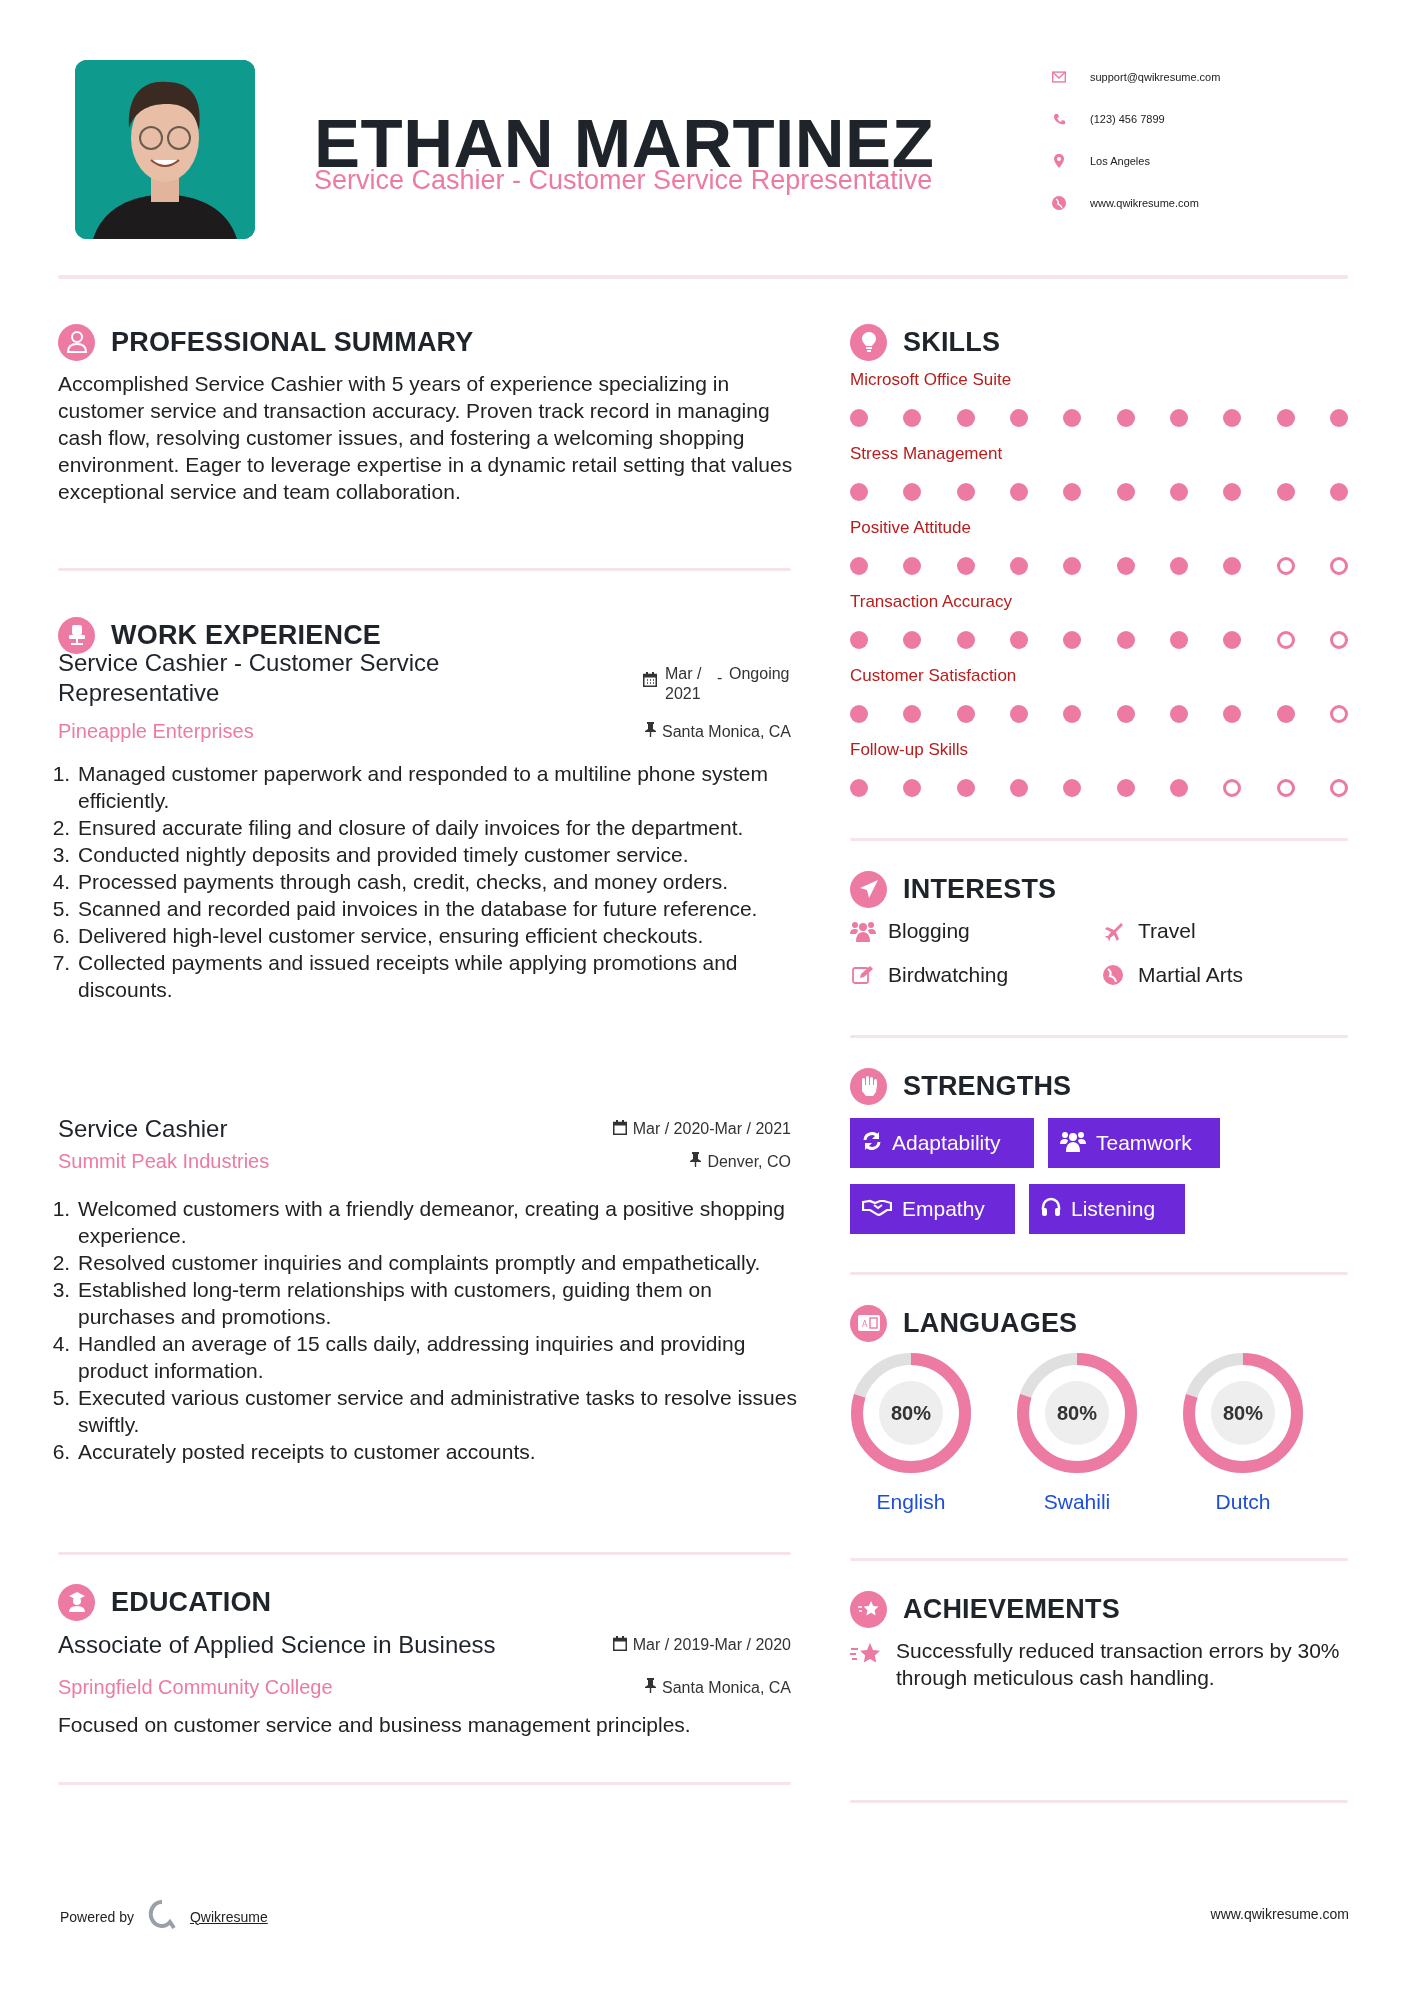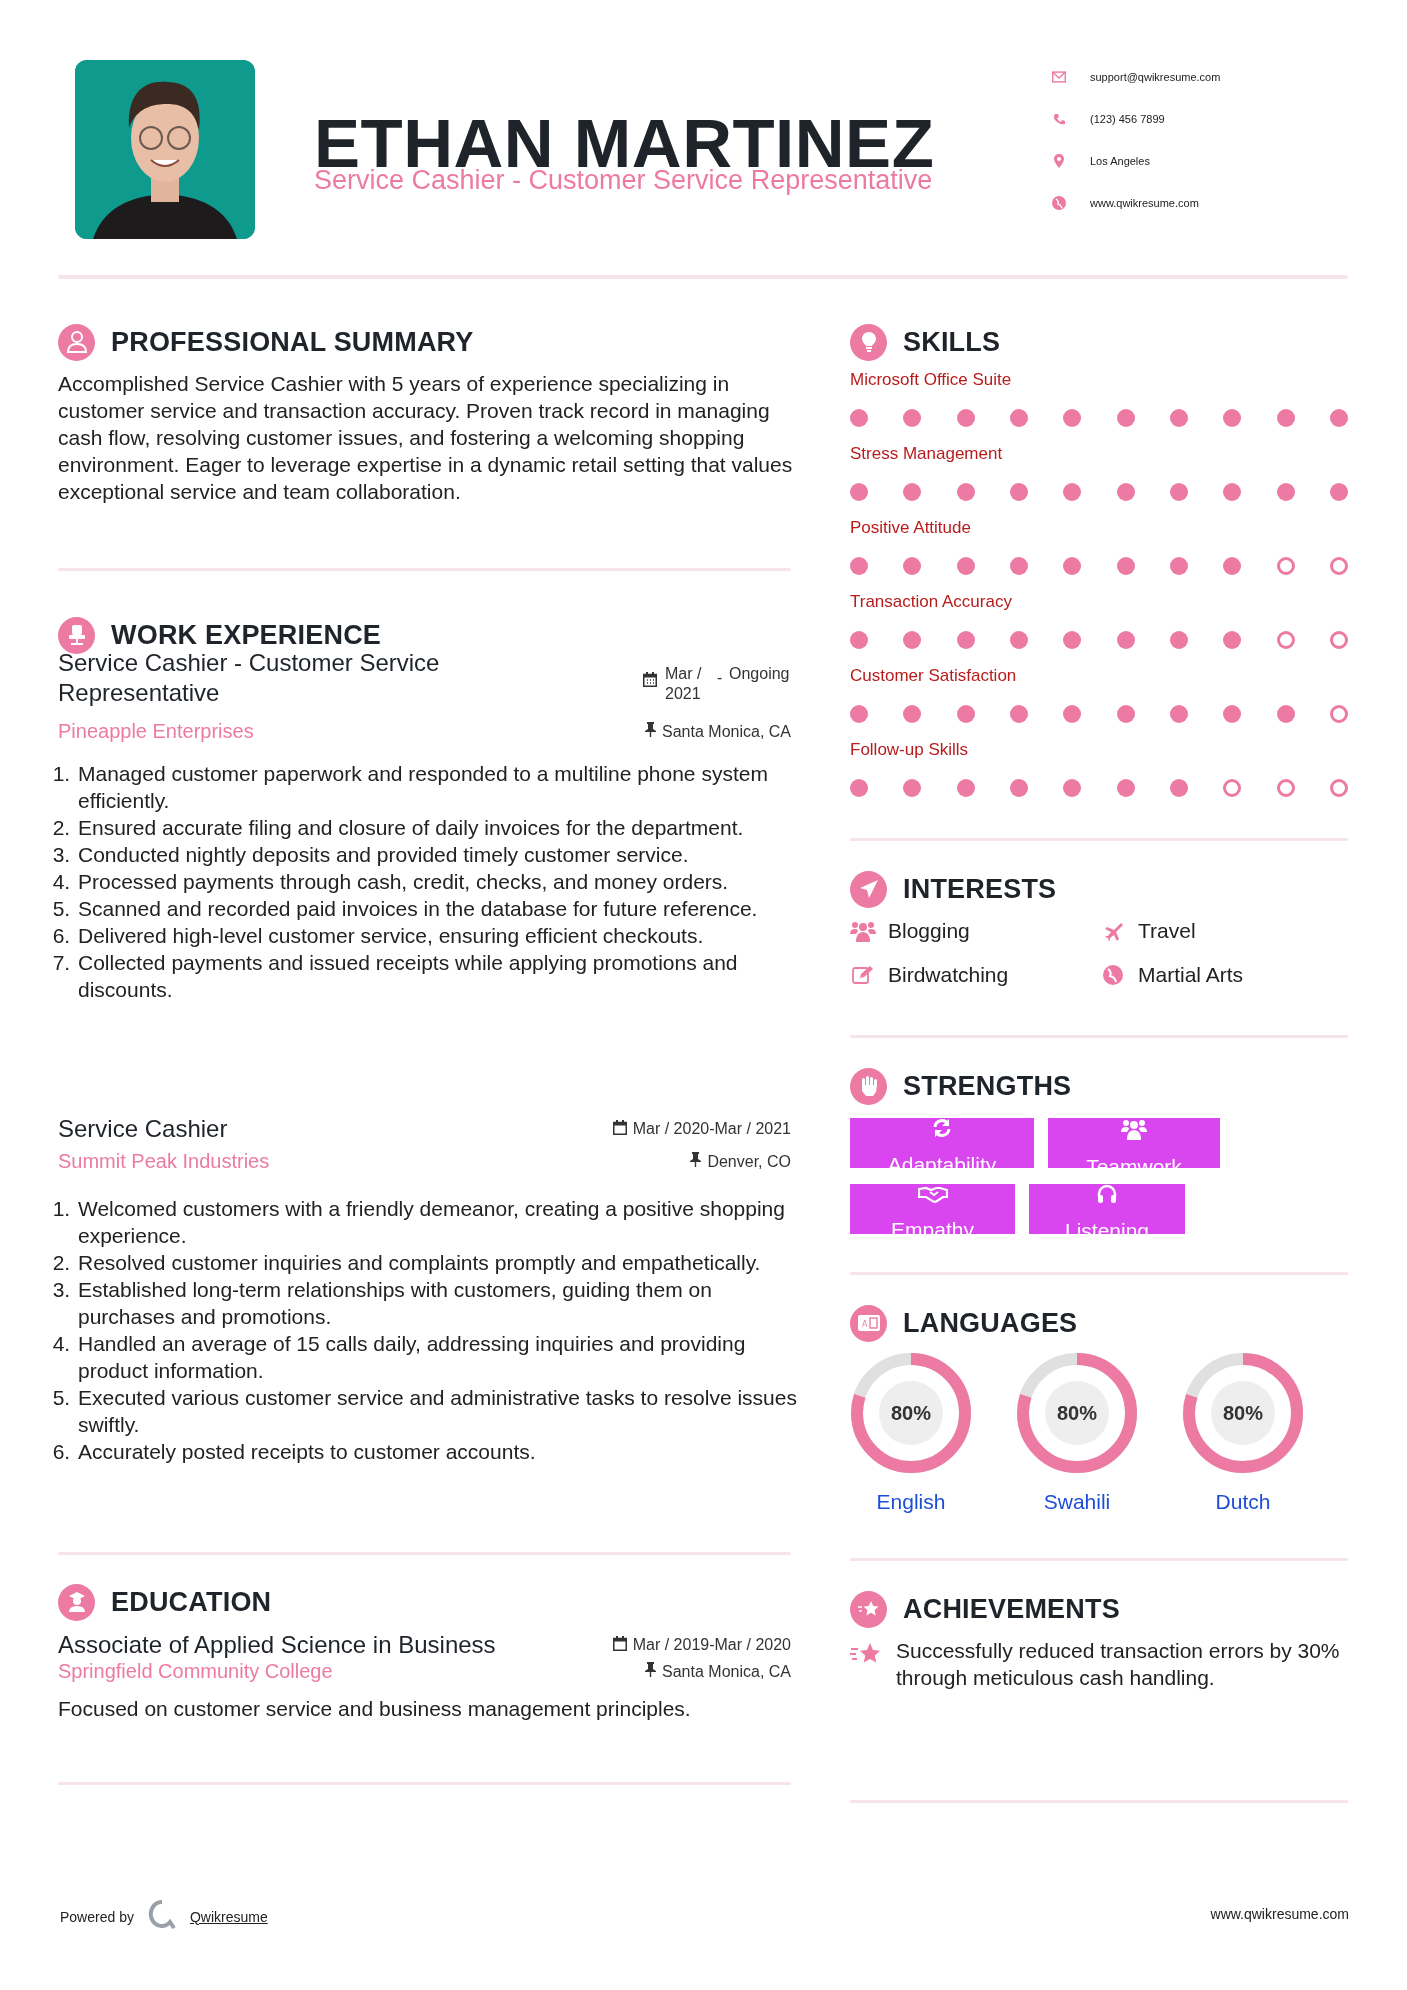--- a/index.html
+++ b/index.html
@@ -36,21 +36,21 @@
   .dot { width: 18px; height: 18px; border-radius: 50%; background: #EC7AA3; }
   .dot.off { background: #fff; border: 3px solid #EC7AA3; }
 
   
   .int-grid { display: grid; grid-template-columns: 250px 250px; row-gap: 14px; }
   .int { display: flex; align-items: center; font-size: 21px; color: #222; height: 30px; }
   .int .ii { width: 26px; height: 26px; margin-right: 12px; display: flex; align-items: center; justify-content: center; }
 
   
   .tags { display: flex; flex-wrap: wrap; gap: 16px 14px; width: 520px; }
-  .tag { background: #d946ef; color: #fff; height: 50px; padding: 0 12px; display: flex; align-items: center; font-size: 21px; gap: 10px; flex-direction: column; }
+  .tag { background: #6d28d9; color: #fff; height: 50px; padding: 0 12px; display: flex; align-items: center; font-size: 21px; gap: 10px; }
 
   
   .langs { display: flex; gap: 44px; }
   .lang { width: 122px; text-align: center; }
   .ring { width: 122px; height: 122px; position: relative; }
   .ring svg { position: absolute; left: 0; top: 0; }
   .ring .pct { position: absolute; left: 29px; top: 29px; width: 64px; height: 64px; border-radius: 50%; background: #eeeeee; display: flex; align-items: center; justify-content: center; font-size: 20px; font-weight: 700; color: #333; }
   .lang-name { font-size: 21px; margin-top: 16px; color: #1d4ed8; }
 
   
@@ -229,21 +229,21 @@
     <div class="meta">
       <span><svg width="14" height="15" viewBox="0 0 14 15">
             <rect x="0.75" y="2.5" width="12.5" height="11.75" fill="none" stroke="#333" stroke-width="1.5"></rect>
             <rect x="1" y="2.5" width="12" height="3" fill="#333"></rect>
             <rect x="3" y="0" width="2" height="4" fill="#333"></rect>
             <rect x="9" y="0" width="2" height="4" fill="#333"></rect>
           </svg></span>
       <span>Mar / 2019-Mar / 2020</span>
     </div>
   </div>
-  <div style="display:flex; justify-content:space-between; margin-top:0;">
+  <div style="display:flex; justify-content:space-between; margin-top:16px;">
     <div class="company">Springfield Community College</div>
     <div class="meta">
       <span><svg width="11" height="15" viewBox="0 0 11 15">
             <path d="M2 0h7v2H8v5l3 2v1H6.2v5H4.8v-5H0V9l3-2V2H2z" fill="#333"></path>
           </svg></span>
       <span>Santa Monica, CA</span>
     </div>
   </div>
   <div class="body-text" style="margin-top:12px;">Focused on customer service and business management principles.</div>
 </div>

